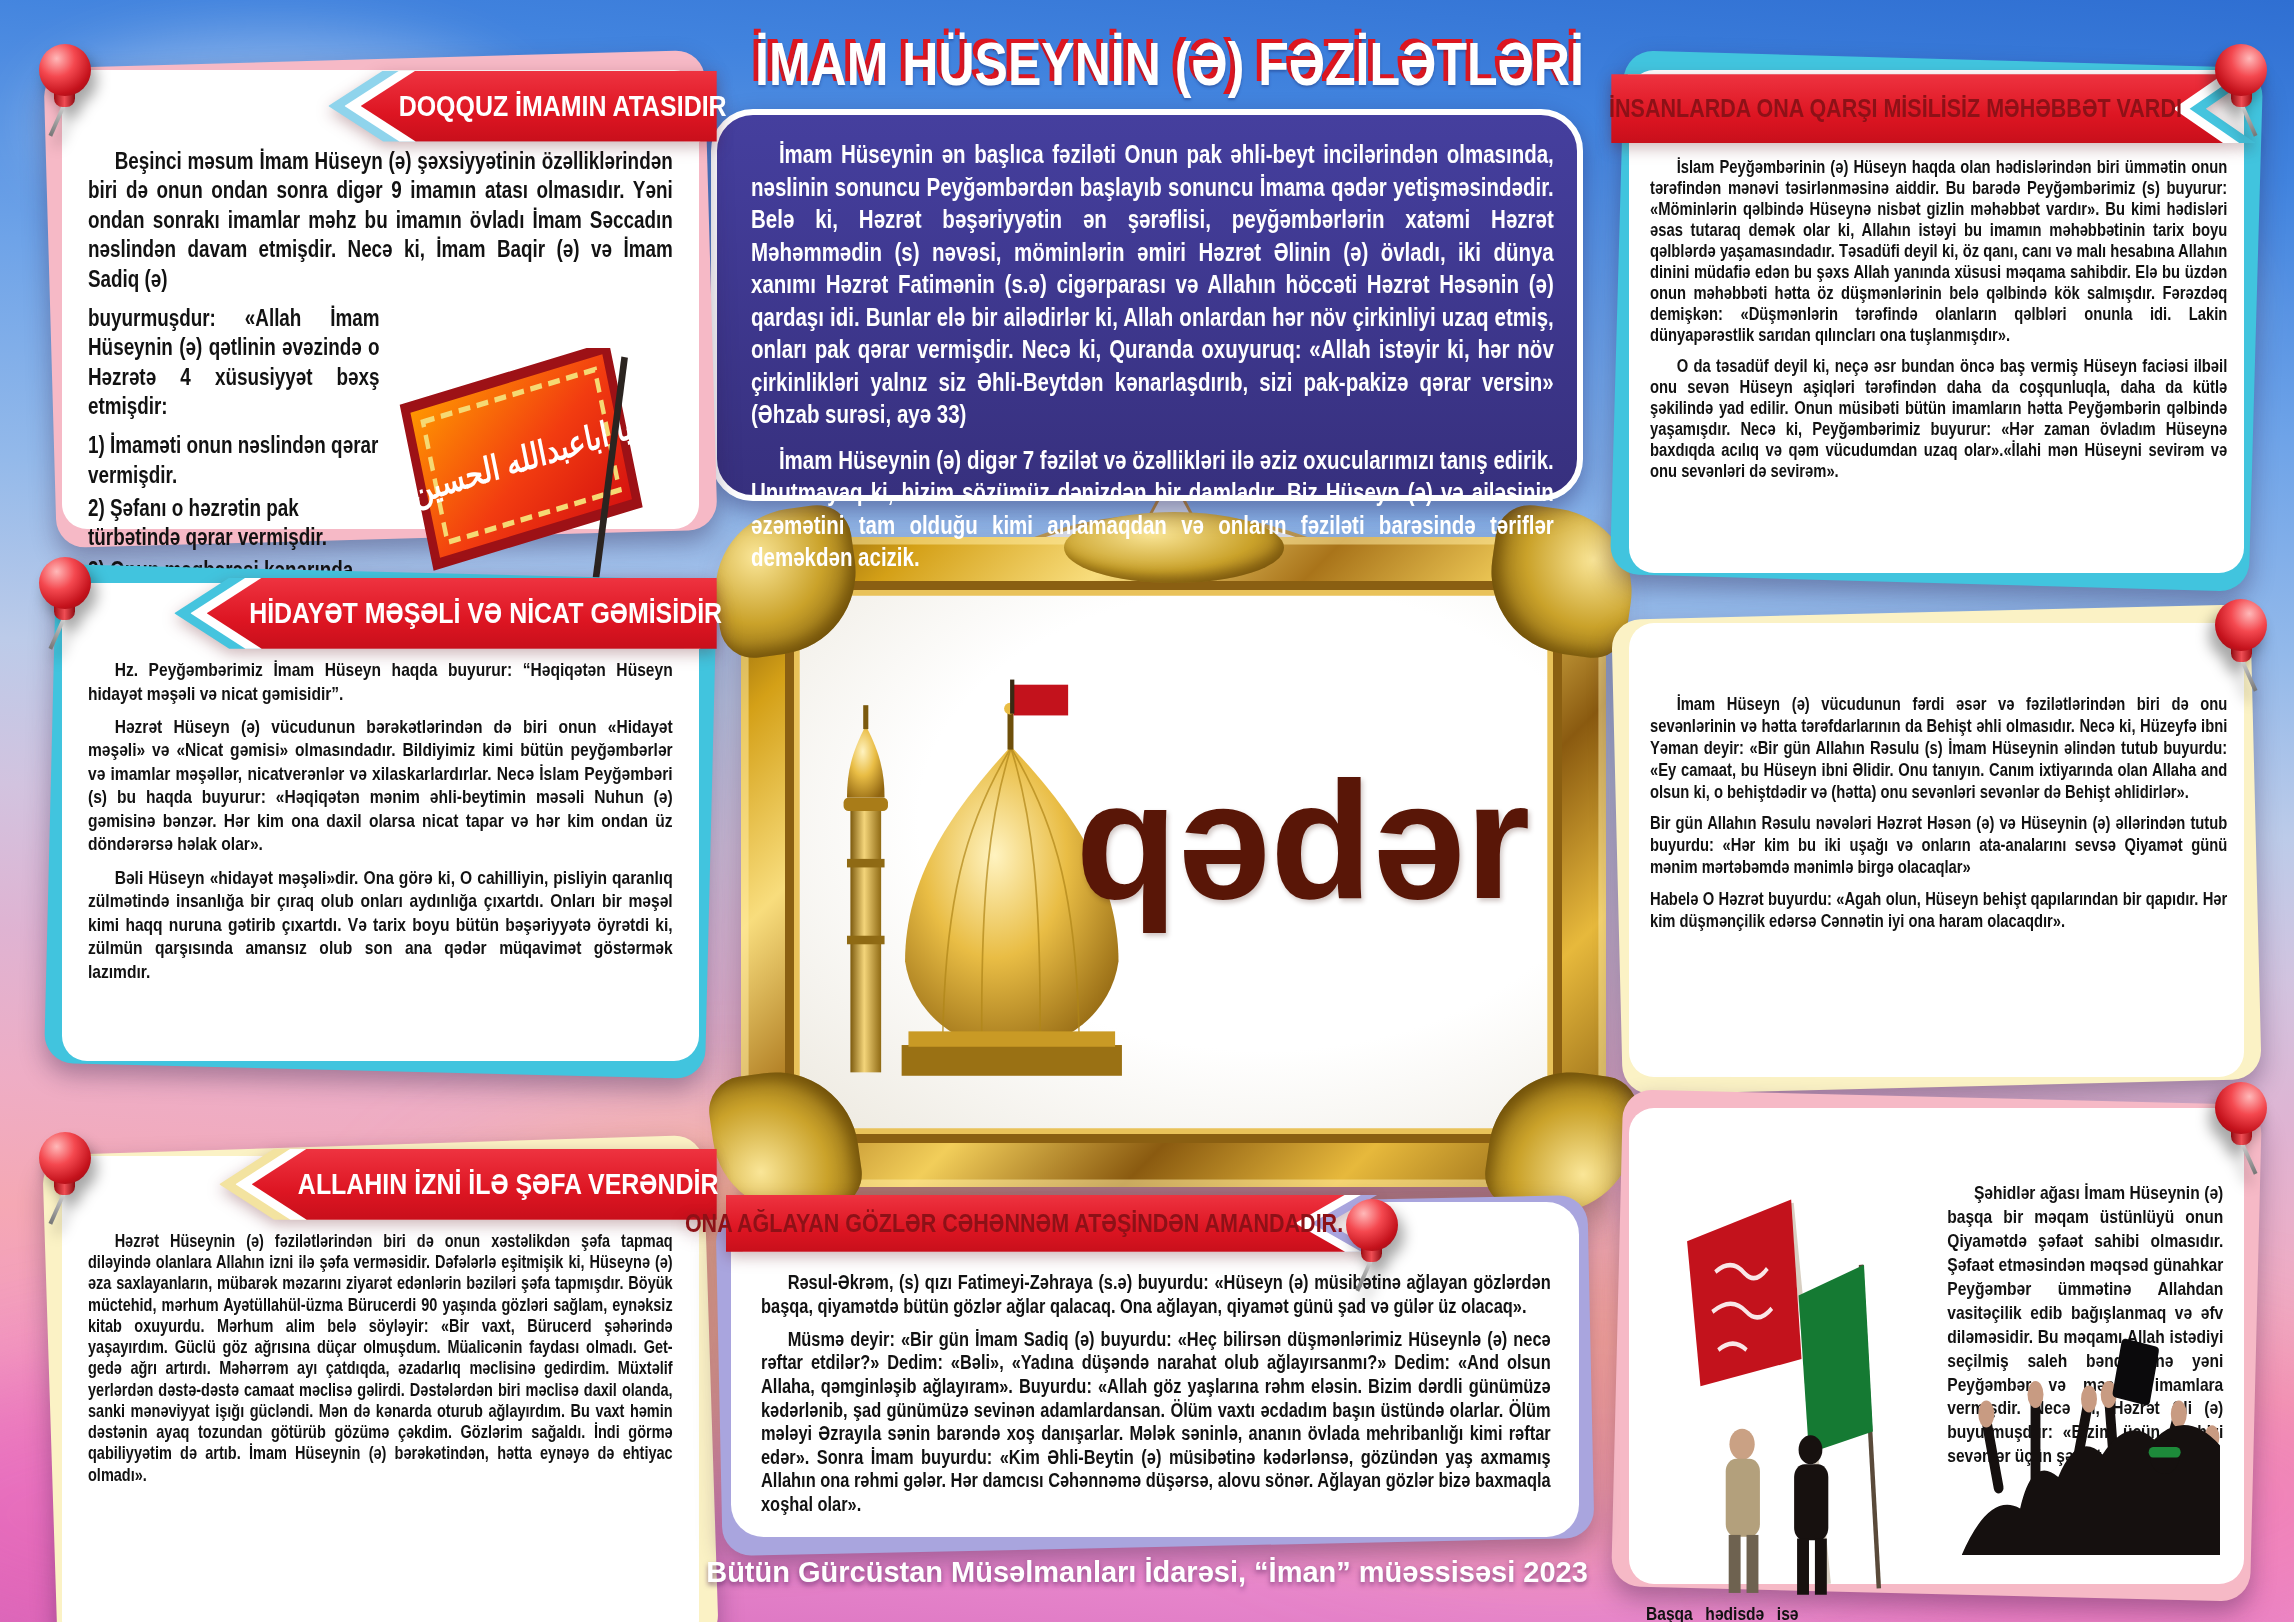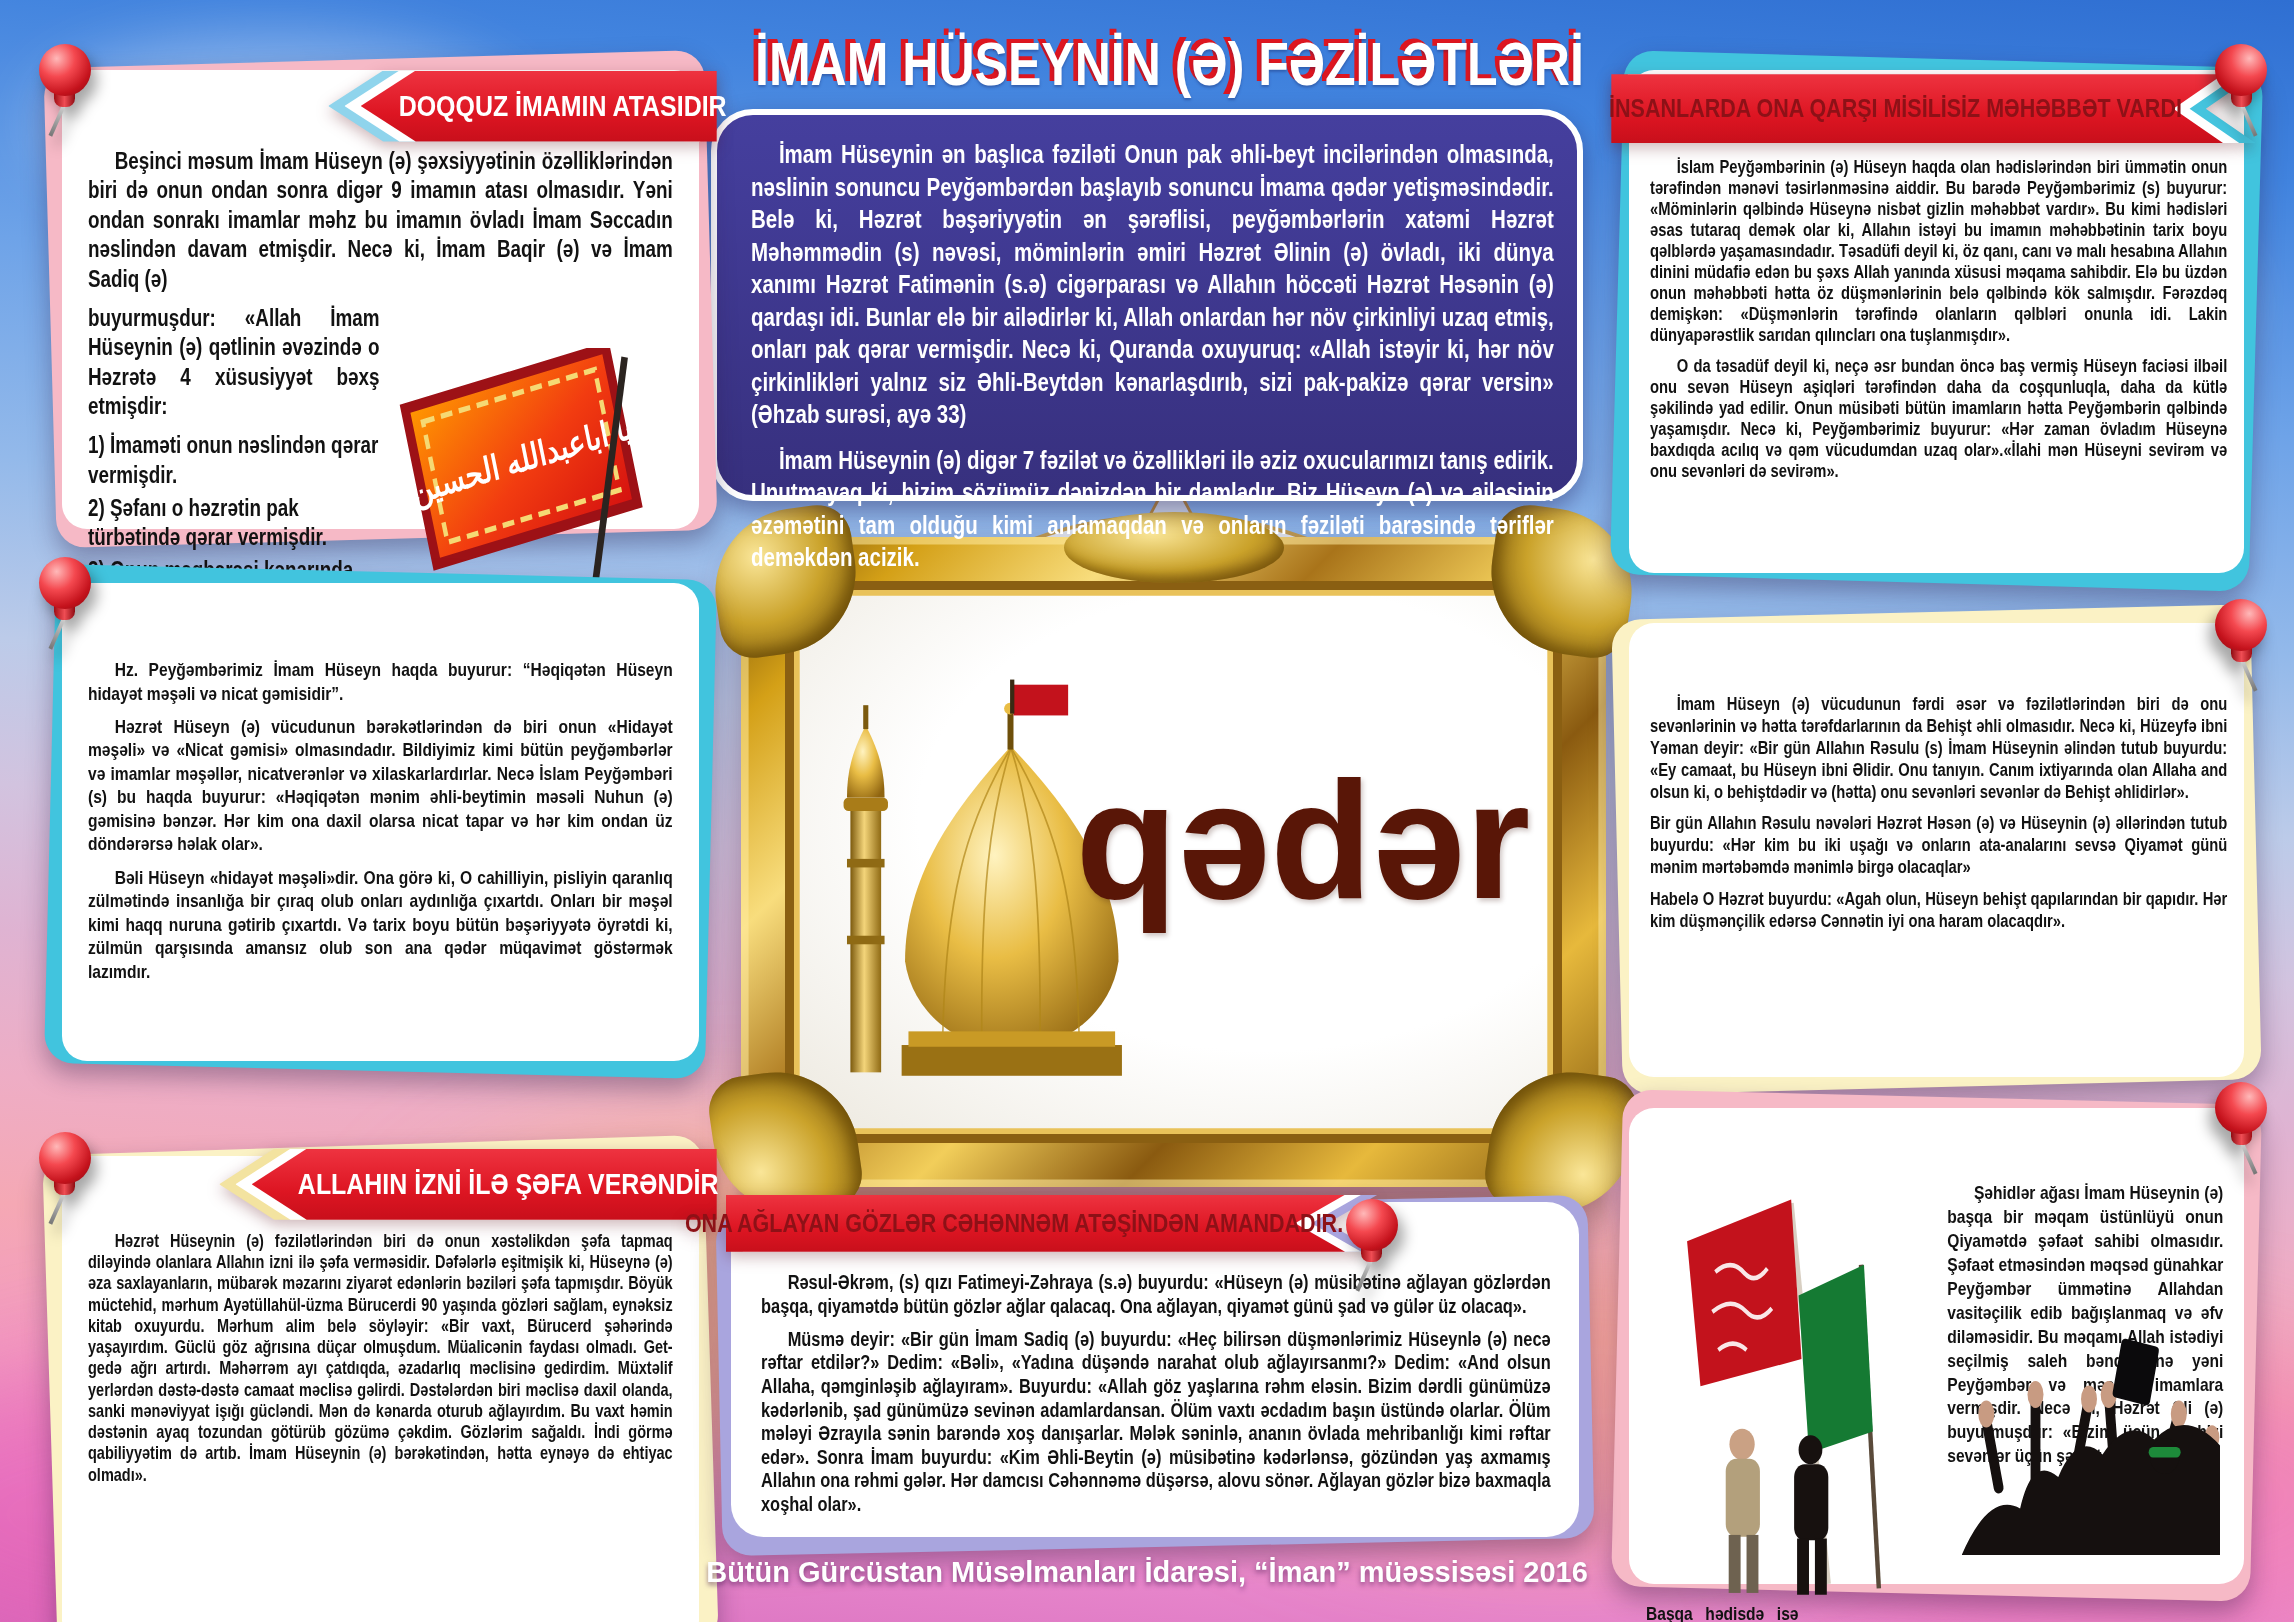--- a/index.html
+++ b/index.html
@@ -228,20 +228,26 @@
     <p class="li">1) İmaməti onun nəslindən qərar vermişdir.</p>
     <p class="li">2) Şəfanı o həzrətin pak türbətində qərar vermişdir.</p>
     <p class="li">3) Onun məqbərəsi kənarında dua etməyi qəbul və müstəcəb saymışdır.</p>
     <p class="li">4) Onu ziyarət edənlərin (ziyarət) günlərini ömürlərindən hesab etməmişdir».</p>
   </div>
 </section>
 
 <section class="block" style="left:50px;top:572px;width:661px;height:499px">
   <div class="card" style="background:#41c4de;transform:rotate(1.4deg)"></div>
   <div class="panel"></div>
+  <div class="ribbon rb-left" style="right:-5.7px;top:5.7px;width:510px;height:71px">
+    <div class="band" style="background:#45c4de;transform:translateX(-32.5px)"></div>
+    <div class="band" style="background:#ffffff;transform:translateX(-16.3px)"></div>
+    <div class="band main"></div>
+    <span class="rtext rwhite">HİDAYƏT MƏŞƏLİ VƏ NİCAT GƏMİSİDİR</span>
+  </div>
   <div class="pin" style="left:-17px;top:-15.3px">
       <div class="needle"></div>
       <div class="neck"></div>
       <div class="head"></div>
     </div>
   <div class="content fit" style="left:38px;top:86px;width:713px;font-size:19px;line-height:1.24">
     <p class="ind">Hz. Peyğəmbərimiz İmam Hüseyn haqda buyurur: “Həqiqətən Hüseyn hidayət məşəli və nicat gəmisidir”.</p>
     <p class="ind">Həzrət Hüseyn (ə) vücudunun bərəkətlərindən də biri onun «Hidayət məşəli» və «Nicat gəmisi» olmasındadır. Bildiyimiz kimi bütün peyğəmbərlər və imamlar məşəllər, nicatverənlər və xilaskarlardırlar. Necə İslam Peyğəmbəri (s) bu haqda buyurur: «Həqiqətən mənim əhli-beytimin məsəli Nuhun (ə) gəmisinə bənzər. Hər kim ona daxil olarsa nicat tapar və hər kim ondan üz döndərərsə həlak olar».</p>
     <p class="ind">Bəli Hüseyn «hidayət məşəli»dir. Ona görə ki, O cahilliyin, pisliyin qaranlıq zülmətində insanlığa bir çıraq olub onları aydınlığa çıxartdı. Onları bir məşəl kimi haqq nuruna gətirib çıxartdı. Və tarix boyu bütün bəşəriyyətə öyrətdi ki, zülmün qarşısında amansız olub son ana qədər müqavimət göstərmək lazımdır.</p>
   </div>
@@ -376,14 +382,14 @@
       <div class="needle"></div>
       <div class="neck"></div>
       <div class="head"></div>
     </div>
   <div class="content fit" style="left:42px;top:80px;width:963px;font-size:20px;line-height:1.18">
     <p class="ind">Rəsul-Əkrəm, (s) qızı Fatimeyi-Zəhraya (s.ə) buyurdu: «Hüseyn (ə) müsibətinə ağlayan gözlərdən başqa, qiyamətdə bütün gözlər ağlar qalacaq. Ona ağlayan, qiyamət günü şad və gülər üz olacaq».</p>
     <p class="ind">Müsmə deyir: «Bir gün İmam Sadiq (ə) buyurdu: «Heç bilirsən düşmənlərimiz Hüseynlə (ə) necə rəftar etdilər?» Dedim: «Bəli», «Yadına düşəndə narahat olub ağlayırsanmı?» Dedim: «And olsun Allaha, qəmginləşib ağlayıram». Buyurdu: «Allah göz yaşlarına rəhm eləsin. Bizim dərdli günümüzə kədərlənib, şad günümüzə sevinən adamlardansan. Ölüm vaxtı əcdadım başın üstündə olarlar. Ölüm mələyi Əzrayıla sənin barəndə xoş danışarlar. Mələk səninlə, ananın övlada mehribanlığı kimi rəftar edər». Sonra İmam buyurdu: «Kim Əhli-Beytin (ə) müsibətinə kədərlənsə, gözündən yaş axmamış Allahın ona rəhmi gələr. Hər damcısı Cəhənnəmə düşərsə, alovu sönər. Ağlayan gözlər bizə baxmaqla xoşhal olar».</p>
   </div>
 </section>
 
-<div class="footer">Bütün Gürcüstan Müsəlmanları İdarəsi, “İman” müəssisəsi 2016</div>
+<div class="footer">Bütün Gürcüstan Müsəlmanları İdarəsi, “İman” müəssisəsi 2023</div>
 
 
 </body></html>

